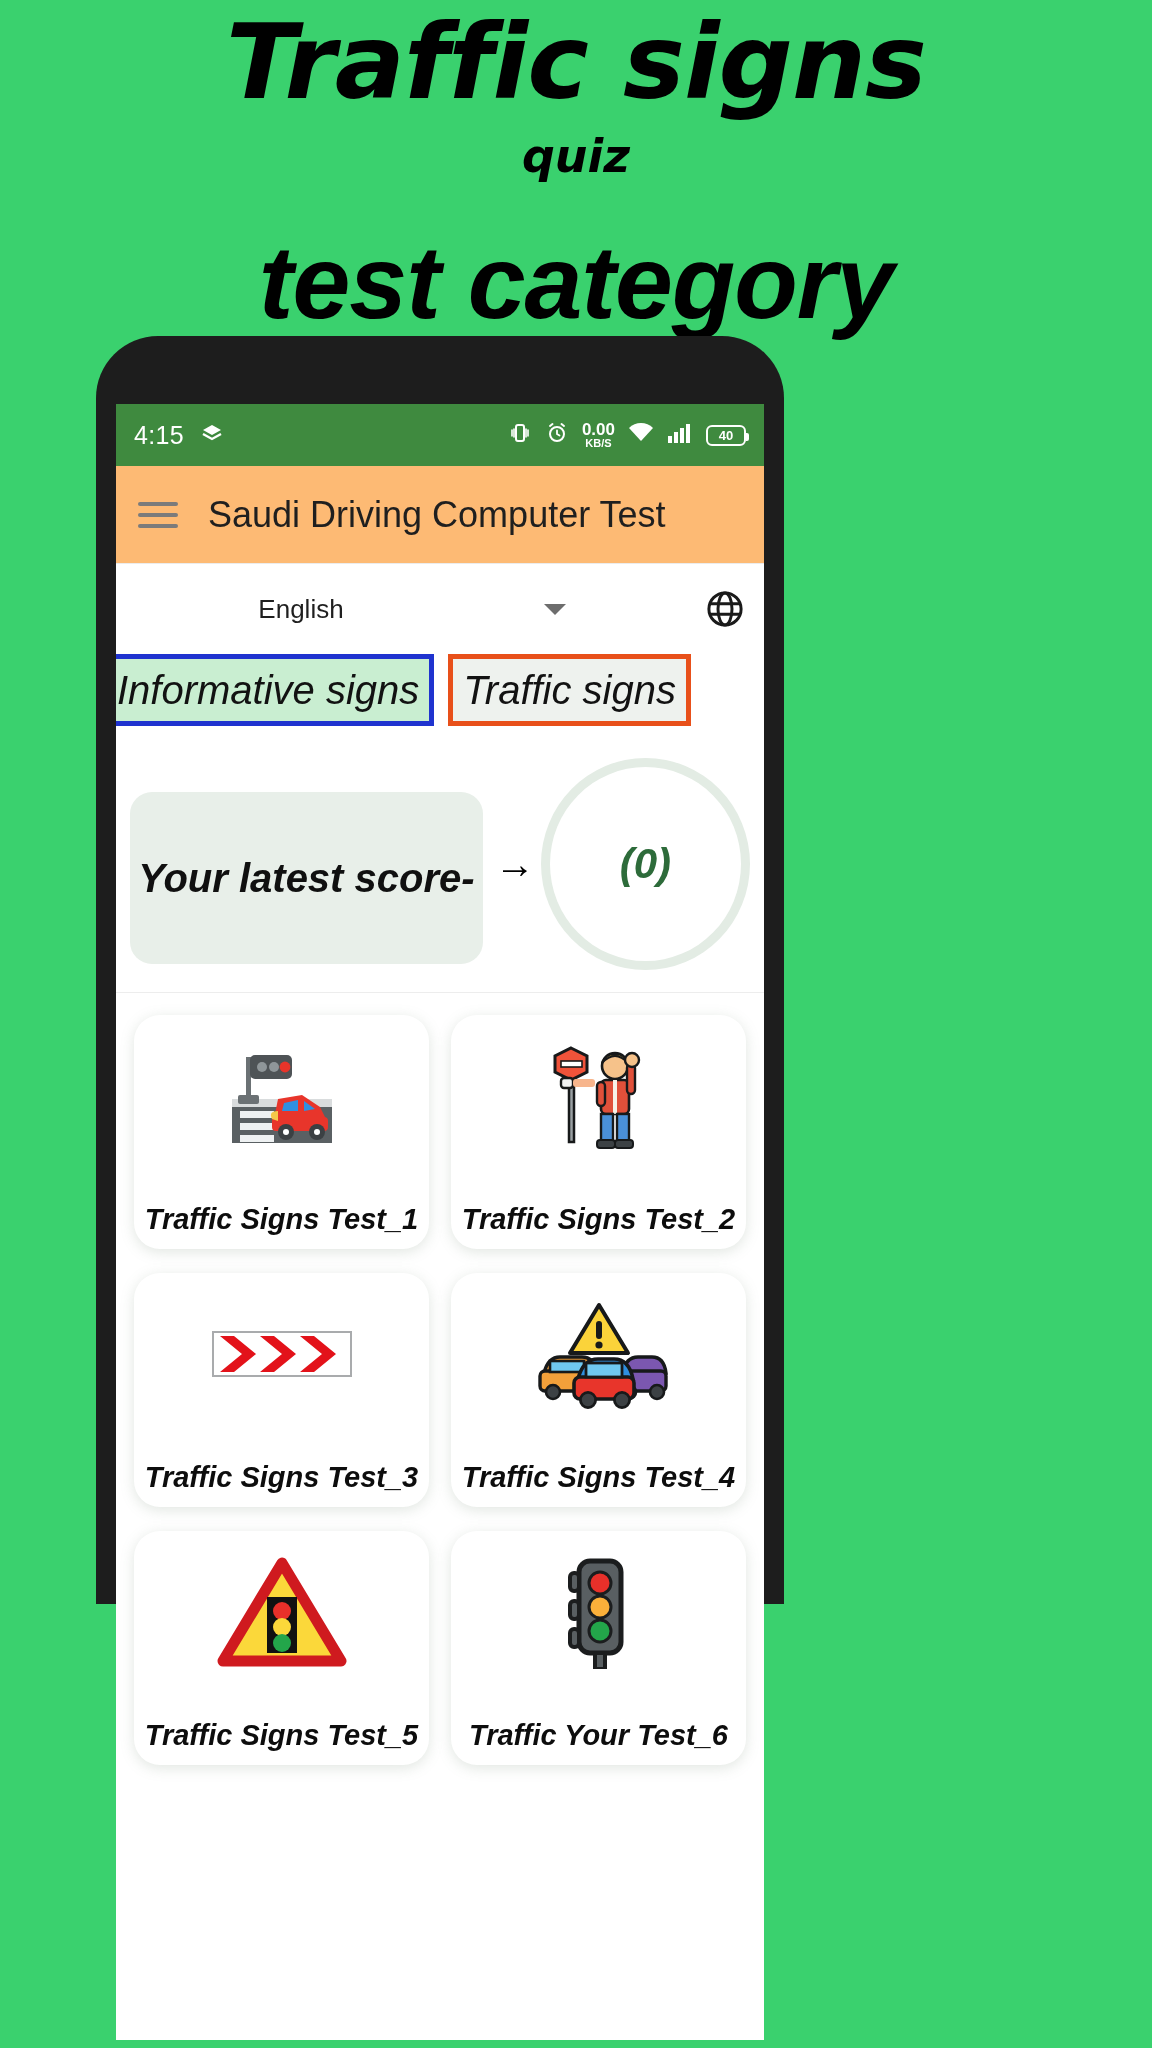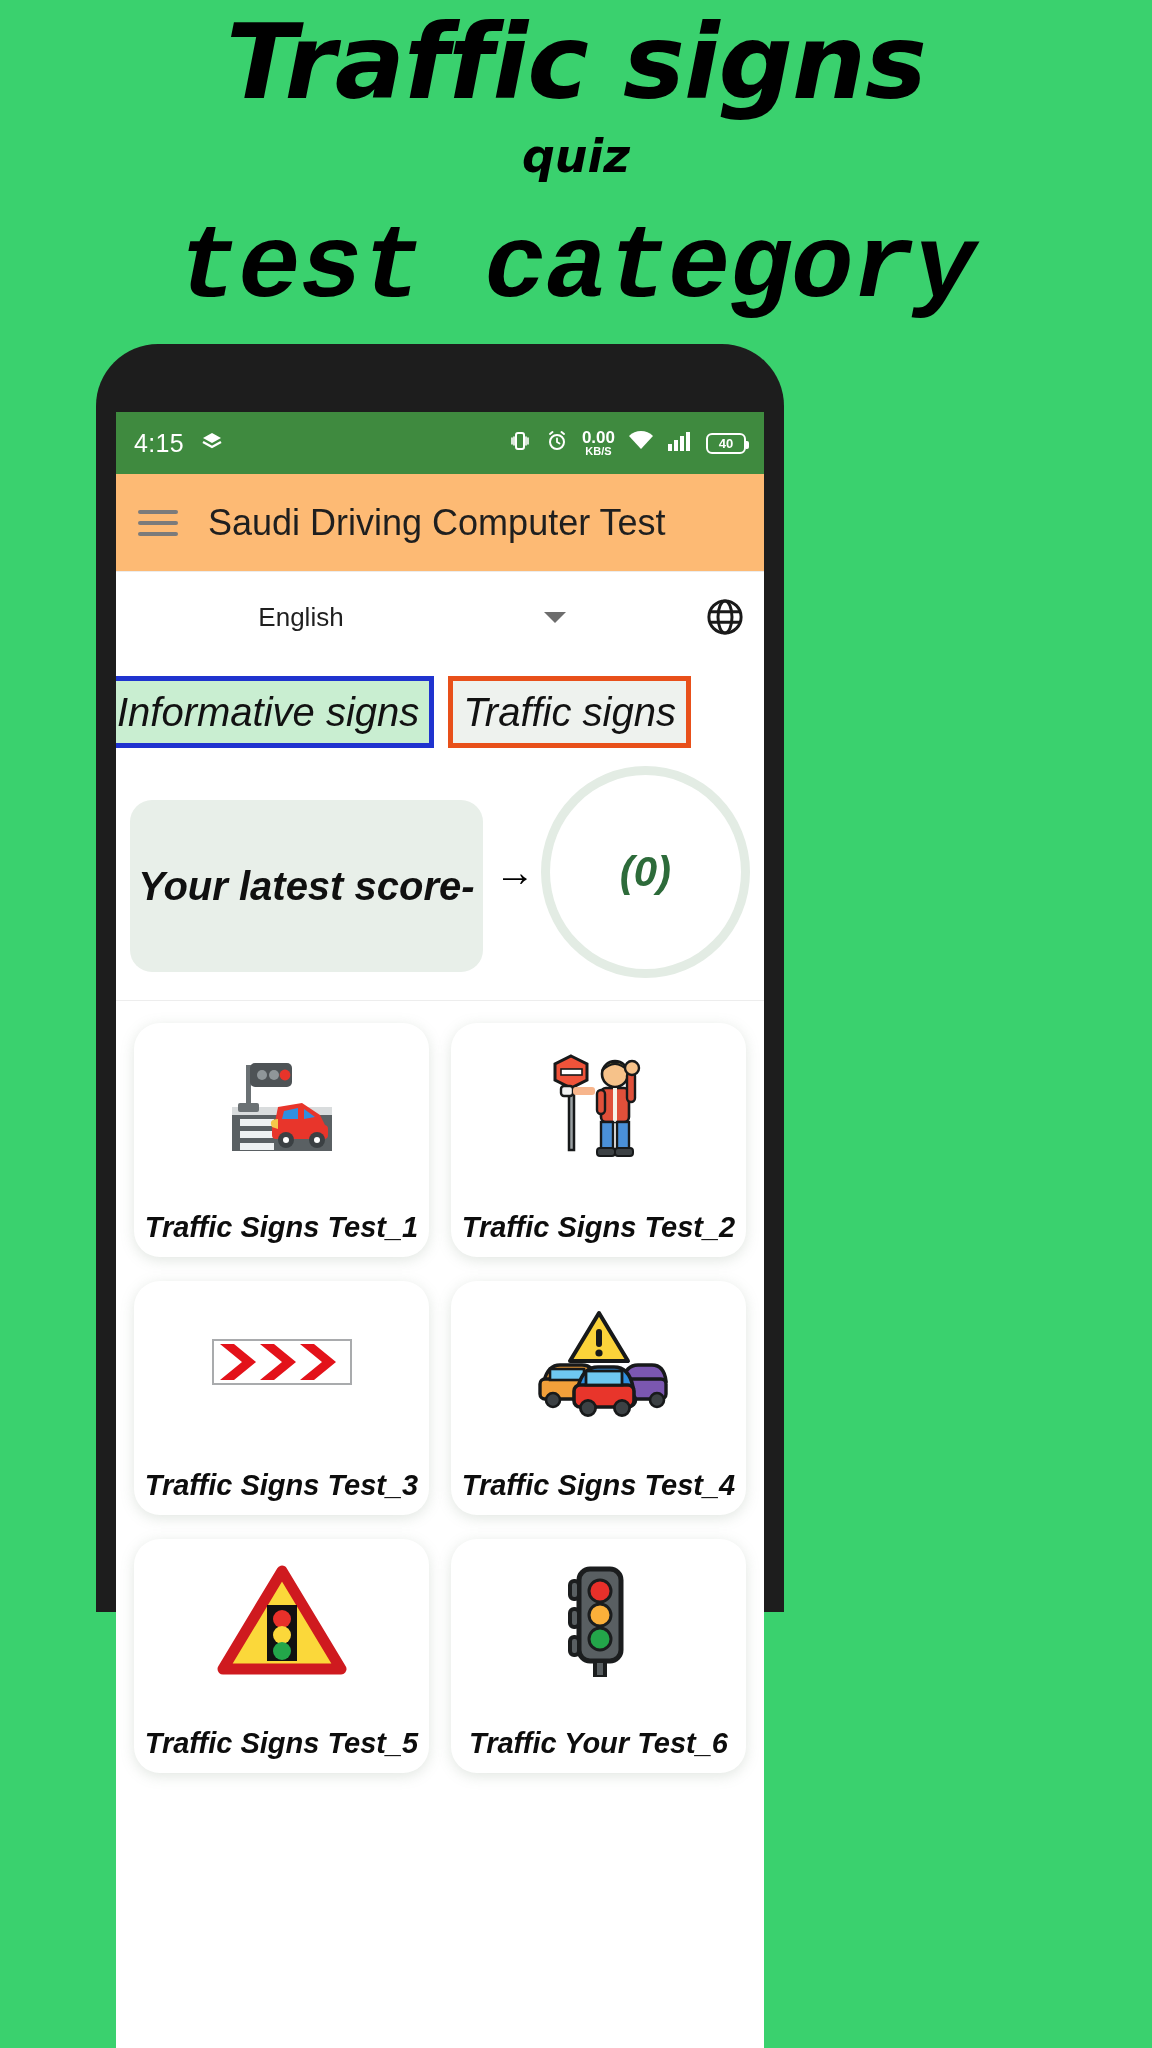--- a/index.html
+++ b/index.html
@@ -18,30 +18,30 @@
     font-size: 104px; line-height: 1.05;
     color: #000; letter-spacing: -1px;
   }
   .promo-sub {
     font-family: "DejaVu Sans", sans-serif;
     font-weight: 700; font-style: italic;
     font-size: 46px; color: #000;
     margin-top: 12px;
   }
   .promo-title2 {
-    font-family: Liberation Mono, monospace;
+    font-family: Liberation Sans, sans-serif;
     font-weight: 700; font-style: italic;
     font-size: 104px; color: #000;
-    margin-top: 26px; letter-spacing: -1px;
+    margin-top: 40px; letter-spacing: -1px;
   }
 
   
   .phone {
     position: absolute;
-    left: 96px; top: 344px;
+    left: 96px; top: 336px;
     width: 688px; height: 1268px;
     background: #1d1d1d;
     border-radius: 62px 62px 0 0;
     padding: 0;
     box-shadow: 0 0 0 0 rgba(0,0,0,0);
   }
   .screen {
     position: absolute;
     left: 20px; top: 68px;
     width: 648px; height: 1636px;
@@ -106,21 +106,21 @@
     width: 0; height: 0; margin-left: 200px;
     border-left: 11px solid transparent;
     border-right: 11px solid transparent;
     border-top: 11px solid #6d6d6d;
   }
   .globe { width: 42px; height: 42px; margin-left: 14px; }
 
   
   .tabs {
     display: flex; gap: 14px; padding: 0 0 0 0;
-    background: #fff; height: 86px; align-items: flex-end;
+    background: #fff; height: 86px; align-items: flex-start;
     overflow: hidden; position: relative;
   }
   .tab {
     height: 72px; display: flex; align-items: center;
     padding: 0 10px; white-space: nowrap;
     font-style: italic; font-size: 40px; font-weight: 400;
     font-family: "Liberation Sans", sans-serif;
     color: #121212;
   }
   .tab-1 {

